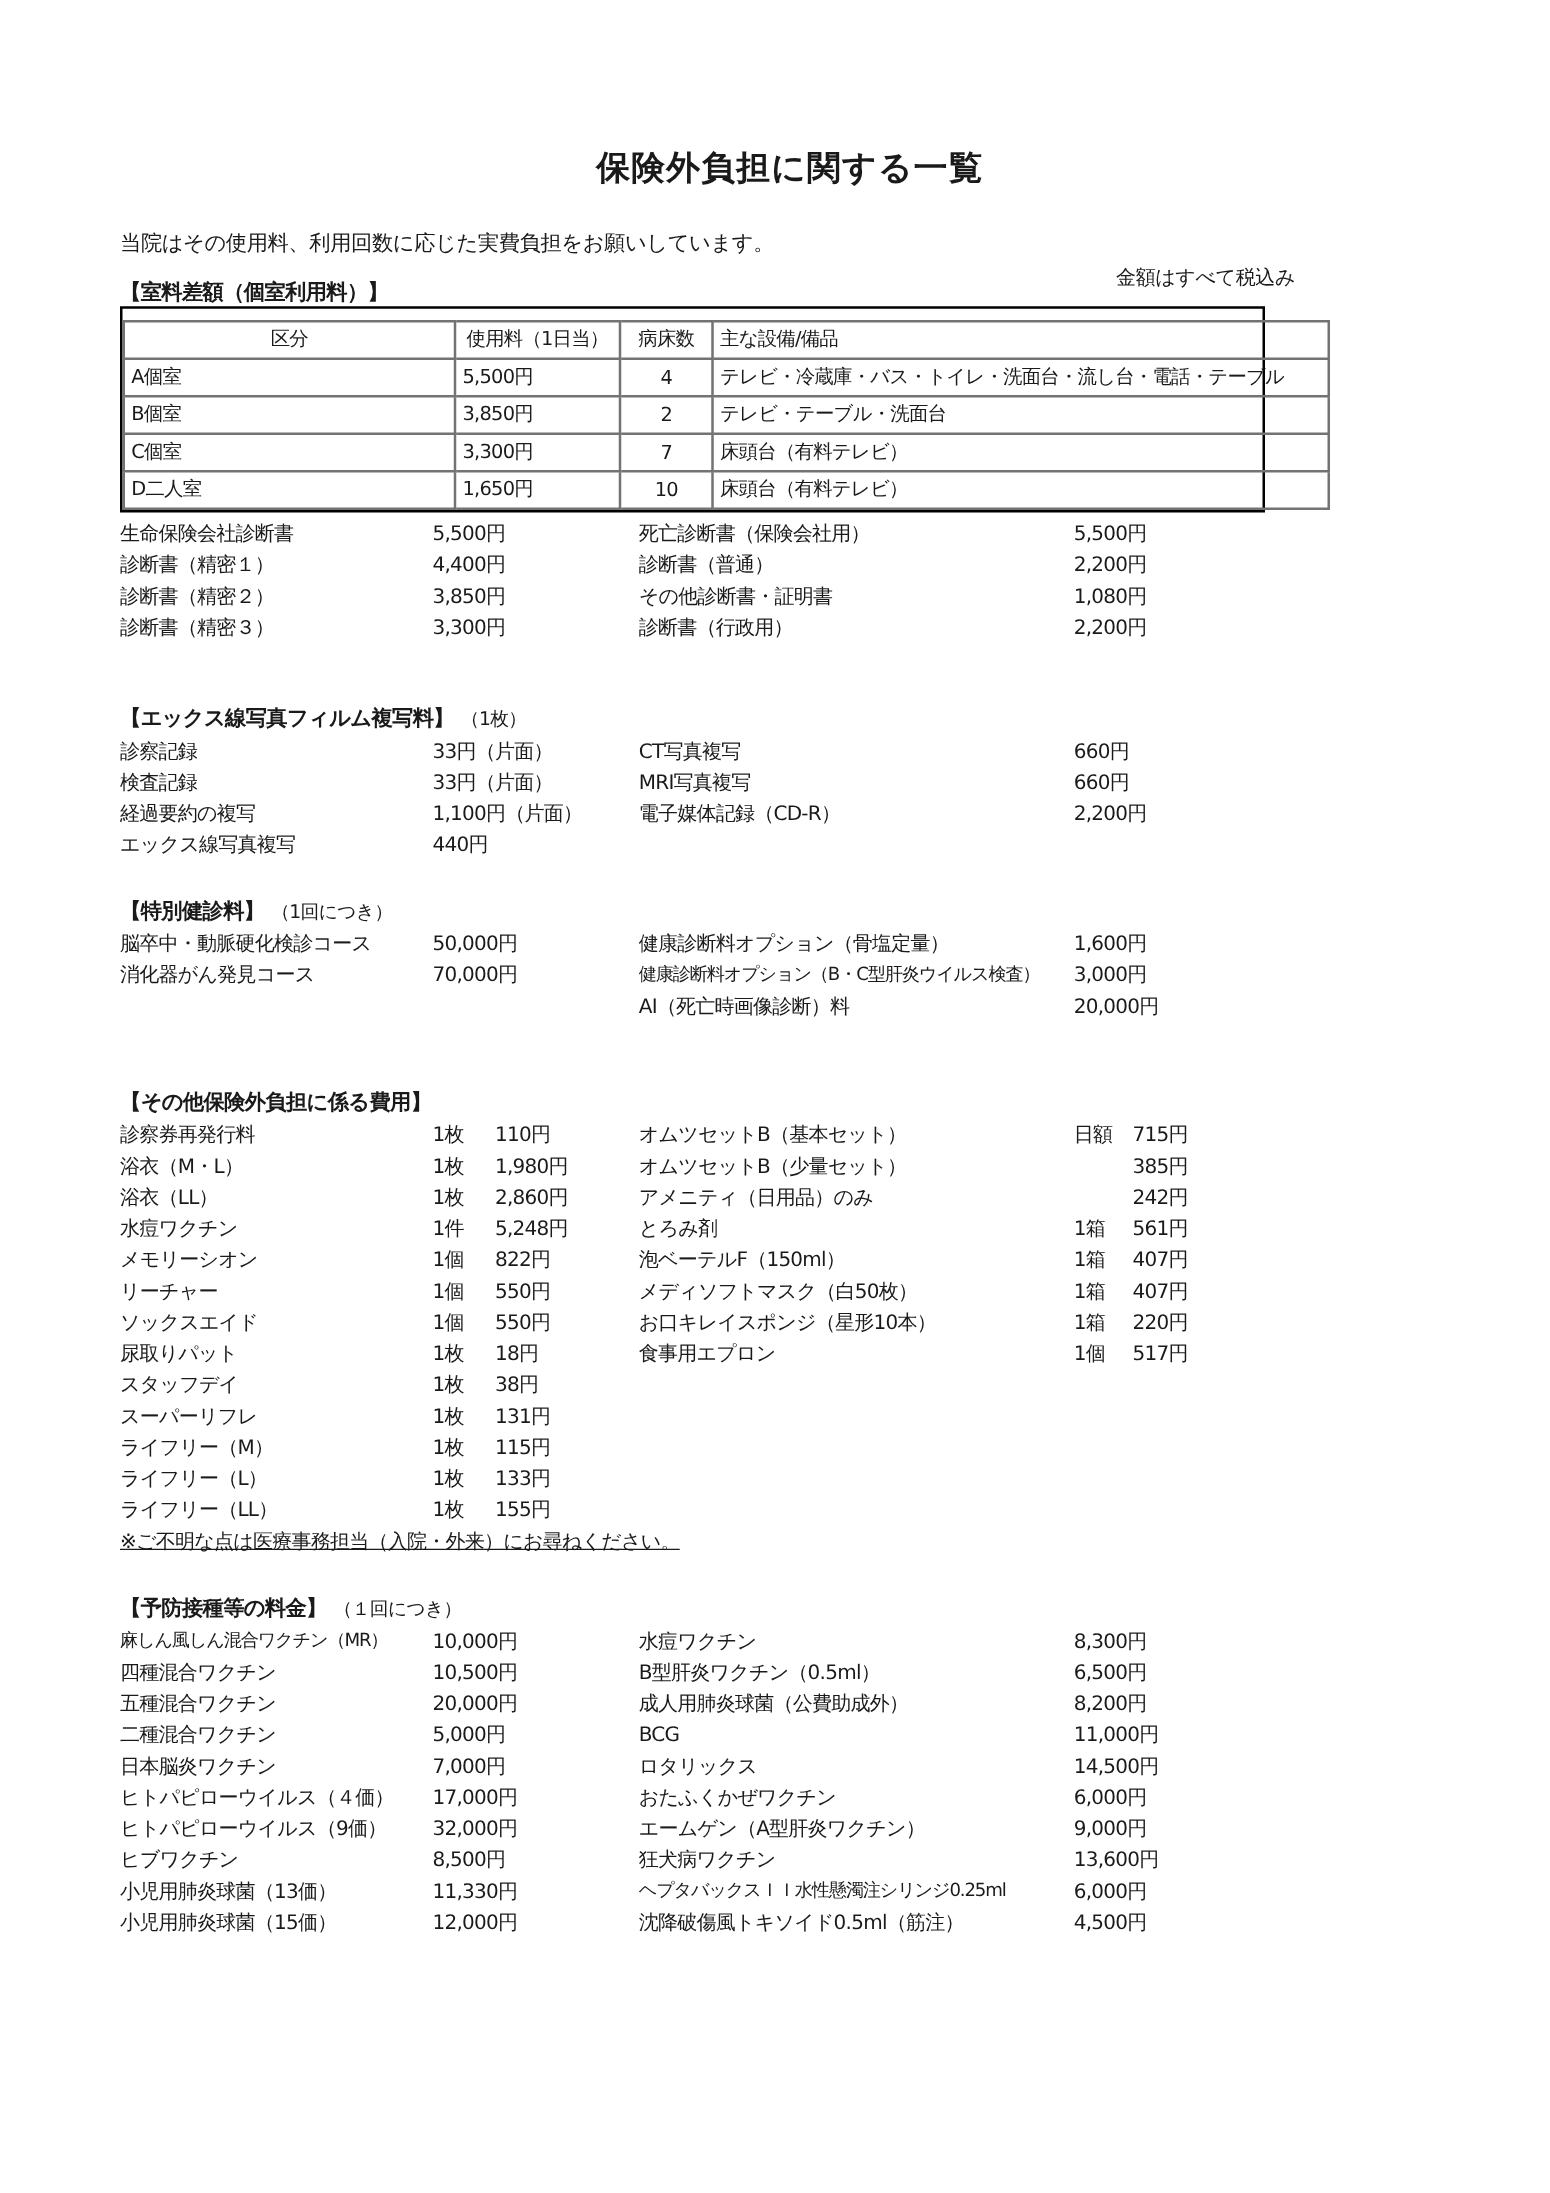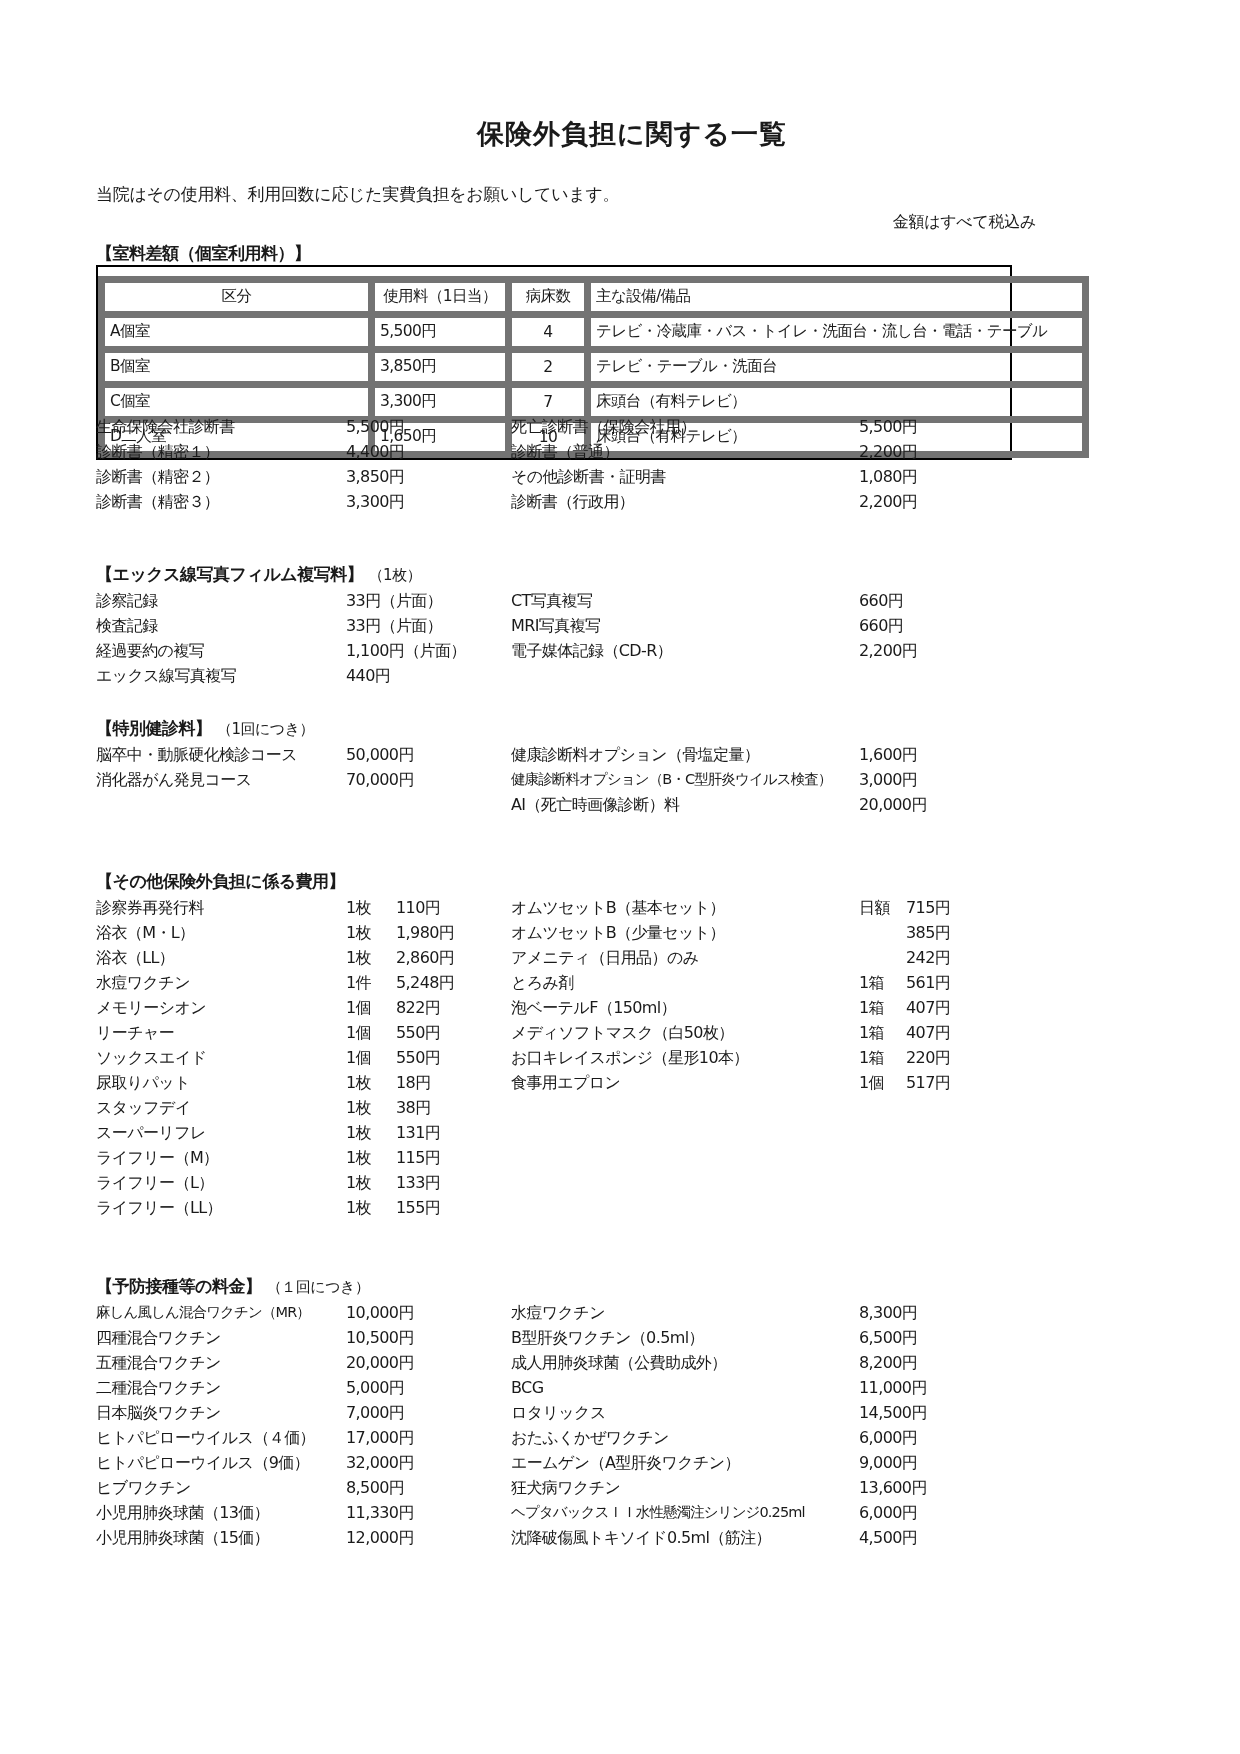--- a/index.html
+++ b/index.html
@@ -57,33 +57,33 @@
   .section-head .suffix {
     font-weight: normal;
     font-size: 15px;
     letter-spacing: -0.5px;
   }
 
   
   .room-block {
     position: absolute;
     left: 96px;
-    top: 242px;
+    top: 222px;
     width: 916px;
   }
   table.room {
     border-collapse: collapse;
     width: 916px;
     margin-top: 9px;
     table-layout: fixed;
     font-family: "DejaVu Sans", "Liberation Sans", sans-serif;
     font-size: 15.5px;
   }
   table.room td {
-    border: 7px solid #737373;
+    border: 2px solid #737373;
     padding: 3px 5px 4px 5px;
     height: 21px;
     letter-spacing: -0.6px;
     white-space: nowrap;
     overflow: hidden;
   }
   table.room tr.hdr td { text-align: center; }
   table.room tr.hdr td.left-al { text-align: left; }
   table.room td.c-cat { width: 253px; }
   table.room td.c-fee { width: 120px; }
@@ -348,20 +348,23 @@
       <div class="fee-row">
         <span class="fr-name">ライフリー（L）</span>
         <span class="fr-unit">1枚</span>
         <span class="fr-price">133円</span>
       </div>
       <div class="fee-row">
         <span class="fr-name">ライフリー（LL）</span>
         <span class="fr-unit">1枚</span>
         <span class="fr-price">155円</span>
       </div>
+      <div class="fee-row">
+        <span class="note">※ご不明な点は医療事務担当（入院・外来）にお尋ねください。</span>
+      </div>
     </div>
   </div>
 
   <div class="fee-section vac" style="top:1275px;">
     <div class="section-head">
       <span>【予防接種等の料金】</span>
       <span class="suffix">（１回につき）</span>
     </div>
     <div class="fee-rows">
       <div class="fee-row">

